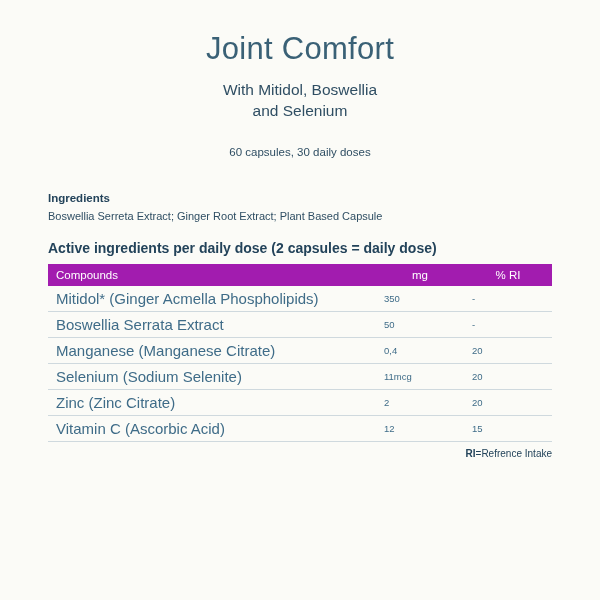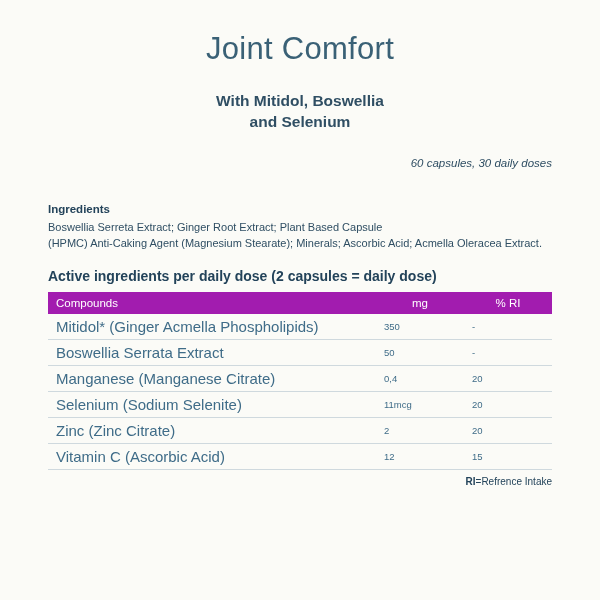--- a/index.html
+++ b/index.html
@@ -27,31 +27,30 @@
     font-weight: 400;
     color: #3a6176;
     letter-spacing: 0.3px;
     margin: 0;
     padding-top: 32px;
     line-height: 1.1;
   }
   .subtitle {
     text-align: center;
     font-size: 15.5px;
-    font-weight: 700;
+    font-weight: 400;
     color: #2f4e63;
     line-height: 1.35;
-    margin: 25px 0 0 0;
+    margin: 14px 0 0 0;
   }
   .doses {
-    text-align: right;
+    text-align: center;
     font-size: 11.5px;
     color: #2f4e63;
     margin: 24px 0 16px 0;
-    font-style: italic;
   }
   .section-head {
     font-size: 11.5px;
     font-weight: bold;
     color: #23435a;
     margin: 34px 0 4px 0;
   }
   .ing-body {
     font-size: 11px;
     color: #2f4e63;
@@ -114,21 +113,20 @@
   <div class="subtitle">
     <div>With Mitidol, Boswellia</div>
     <div>and Selenium</div>
   </div>
 
   <div class="doses">60 capsules, 30 daily doses</div>
 
   <div class="section-head">Ingredients</div>
   <p class="ing-body">
     <span>Boswellia Serreta Extract; Ginger Root Extract; Plant Based Capsule</span><br>
-    <span>(HPMC) Anti-Caking Agent (Magnesium Stearate); Minerals; Ascorbic Acid; Acmella Oleracea Extract.</span>
   </p>
 
   <div class="section-head2">Active ingredients per daily dose (2 capsules = daily dose)</div>
 
   <table class="nutri">
     <thead>
       <tr>
         <th>Compounds</th>
         <th class="c">mg</th>
         <th class="c">% RI</th>

